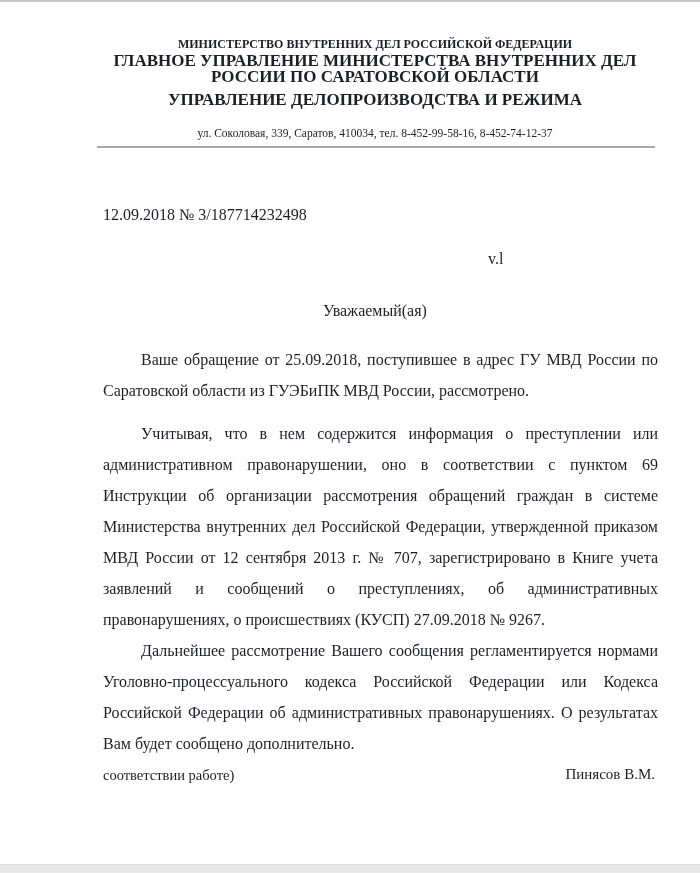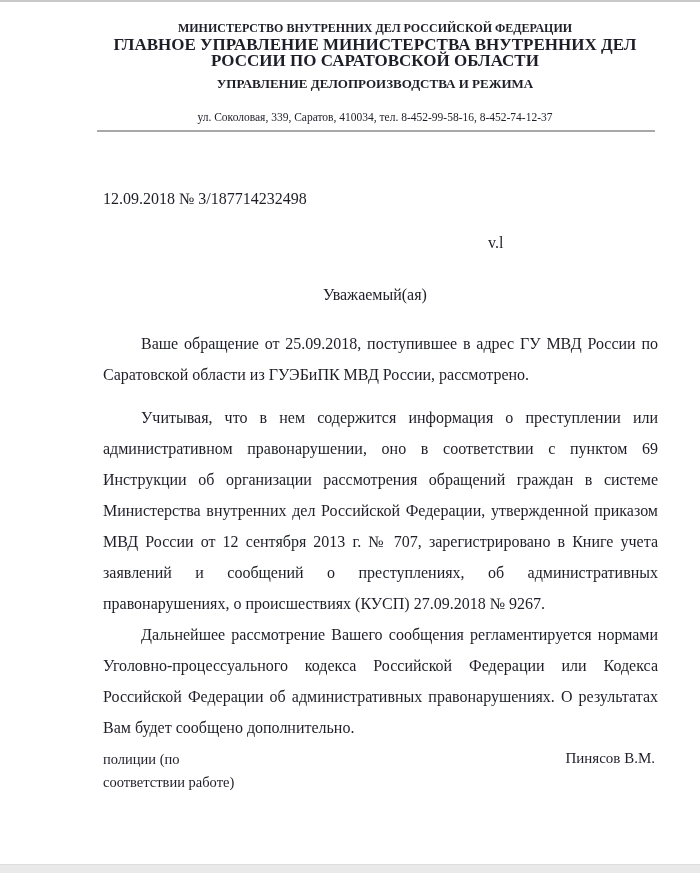--- a/index.html
+++ b/index.html
@@ -17,29 +17,29 @@
   .top-edge {
     position: absolute; top: 0; left: 0; right: 0;
     height: 2px; background: #c9c9c9;
   }
   .bottom-edge {
     position: absolute; bottom: 0; left: 0; right: 0;
     height: 8px; background: #e9e9e9; border-top: 1px solid #dddddd;
   }
 
   .letterhead {
-    padding-top: 20px;
+    padding-top: 36px;
     margin-left: 95px;
     width: 560px;
     text-align: center;
     font-weight: bold;
   }
   .lh-line1 { font-size: 12px; line-height: 16px; }
   .lh-line2 { font-size: 17px; line-height: 16px; margin-top: 1px; }
-  .lh-line3 { font-size: 13px; line-height: 16px; margin-top: 7px; }
+  .lh-line3 { font-size: 17px; line-height: 16px; margin-top: 7px; }
   .lh-address { font-size: 11.5px; line-height: 14px; font-weight: normal; margin-top: 18px; }
 
   .rule {
     margin: 6px 0 0 97px;
     width: 558px;
     height: 2px;
     background: #a8a8a8;
   }
 
   .ref-line   { margin: 58px 0 0 103px; font-size: 16px; line-height: 18px; }
@@ -87,21 +87,20 @@
   <div class="salutation">Уважаемый(ая)</div>
 
   <div class="body-text">
     <p class="gap-after">Ваше обращение от 25.09.2018, поступившее в адрес ГУ МВД России по Саратовской области из ГУЭБиПК МВД России, рассмотрено.</p>
     <p>Учитывая, что в нем содержится информация о преступлении или административном правонарушении, оно в соответствии с пунктом 69 Инструкции об организации рассмотрения обращений граждан в системе Министерства внутренних дел Российской Федерации, утвержденной приказом МВД России от 12 сентября 2013 г. № 707, зарегистрировано в Книге учета заявлений и сообщений о преступлениях, об административных правонарушениях, о происшествиях (КУСП) 27.09.2018 № 9267.</p>
     <p>Дальнейшее рассмотрение Вашего сообщения регламентируется нормами Уголовно-процессуального кодекса Российской Федерации или Кодекса Российской Федерации об административных правонарушениях. О результатах Вам будет сообщено дополнительно.</p>
   </div>
 
   <div class="signature">
     <div class="sig-position">
-      <div>полиции (по</div>
       <div>соответствии работе)</div>
     </div>
     <div class="sig-name">Пинясов В.М.</div>
   </div>
 
   <div class="bottom-edge"></div>
 
 </div>
 
 </body></html>

